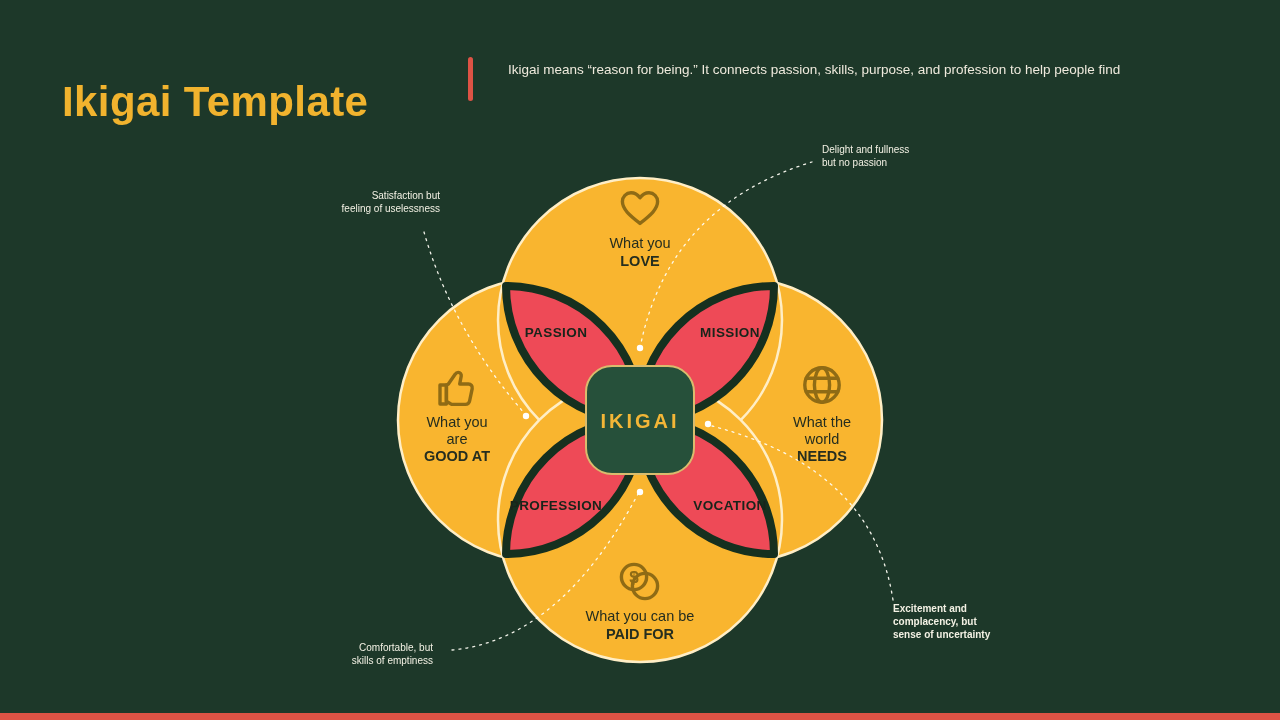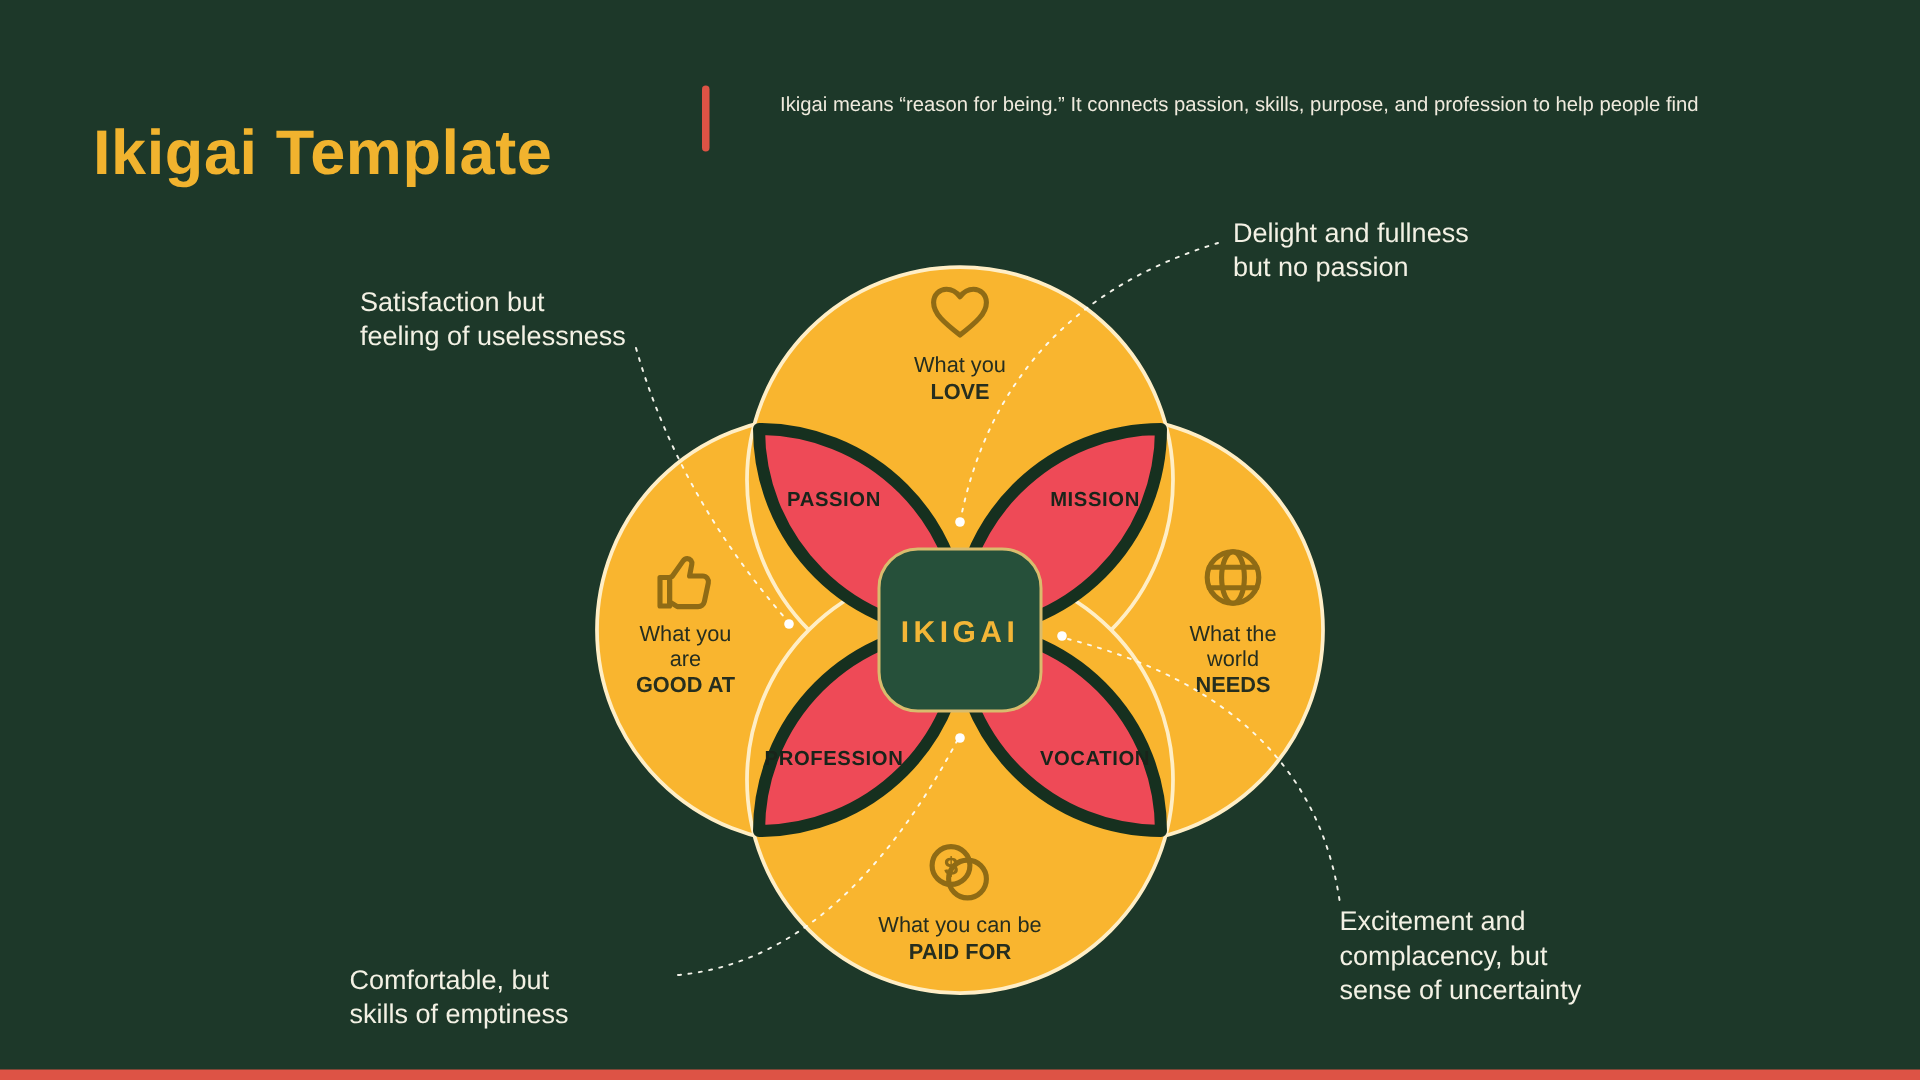--- a/index.html
+++ b/index.html
@@ -1,27 +1,27 @@
 <!DOCTYPE html>
 <html><head>
 <meta charset="utf-8">
 <style>
   html,body{margin:0;padding:0;}
   body{width:1280px;height:720px;overflow:hidden;font-family:"Liberation Sans",sans-serif;}
   .slide{position:relative;width:1280px;height:720px;background:#1d3829;}
   .page-title{position:absolute;left:62px;top:50px;font-size:42px;font-weight:700;letter-spacing:.4px;color:#f1b32e;text-align:center;}
   .title-divider{position:absolute;left:468px;top:57px;width:5px;height:44px;border-radius:3px;background:#dd5345;}
-  .description{position:absolute;left:508px;top:59px;width:700px;font-size:13.5px;line-height:1.7;color:#efeadd;margin-left:12px;}
+  .description{position:absolute;left:508px;top:59px;width:700px;font-size:13.5px;line-height:1.7;color:#efeadd;}
   .diagram-svg{position:absolute;left:0;top:0;width:1280px;height:720px;}
-  .annotation{position:absolute;font-size:18px;line-height:1.28;color:#f3f1e4;}
-  .annotation.right-align{text-align:left;}
+  .annotation{position:absolute;font-size:10px;line-height:1.28;color:#f3f1e4;}
+  .annotation.right-align{text-align:right;}
   .ann-top-right{left:822px;top:144px;}
   .ann-top-left{left:240px;top:190px;width:200px;}
   .ann-bottom-left{left:233px;top:642px;width:200px;}
-  .ann-bottom-right{left:893px;top:603px;}
+  .ann-bottom-right{left:893px;top:603px;font-weight:bold;}
   .footer-bar{position:absolute;left:0;bottom:0;width:1280px;height:7px;background:#dd5345;}
   
   .circle-text{font-family:"Liberation Sans",sans-serif;font-size:14.5px;fill:#262e1f;}
   .circle-text.bold{font-weight:700;}
   .petal-label{font-family:"Liberation Sans",sans-serif;font-size:13.5px;font-weight:700;fill:#19241a;letter-spacing:.4px;}
   .center-label{font-family:"Liberation Sans",sans-serif;font-size:20px;font-weight:700;fill:#f3b637;letter-spacing:3px;}
   .dashed-line{fill:none;stroke:#fdfcf3;stroke-width:1.3;stroke-dasharray:2 5;stroke-linecap:round;opacity:.95;}
   .icon-stroke{fill:none;stroke:#8f6b15;stroke-width:1.7;stroke-linecap:round;stroke-linejoin:round;}
 </style>
 </head>

